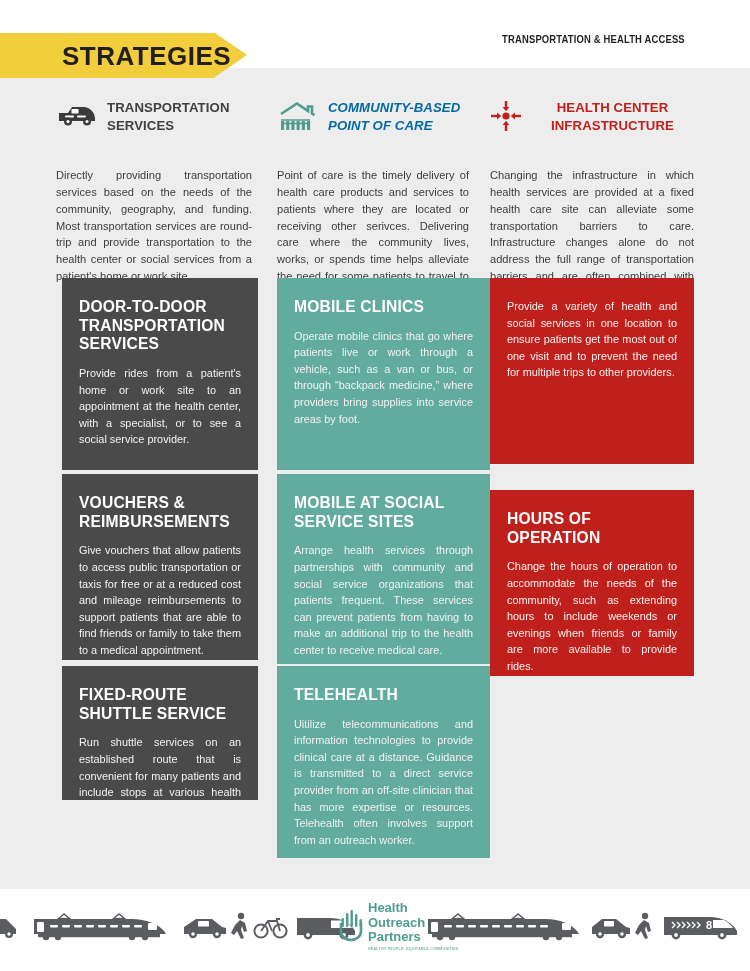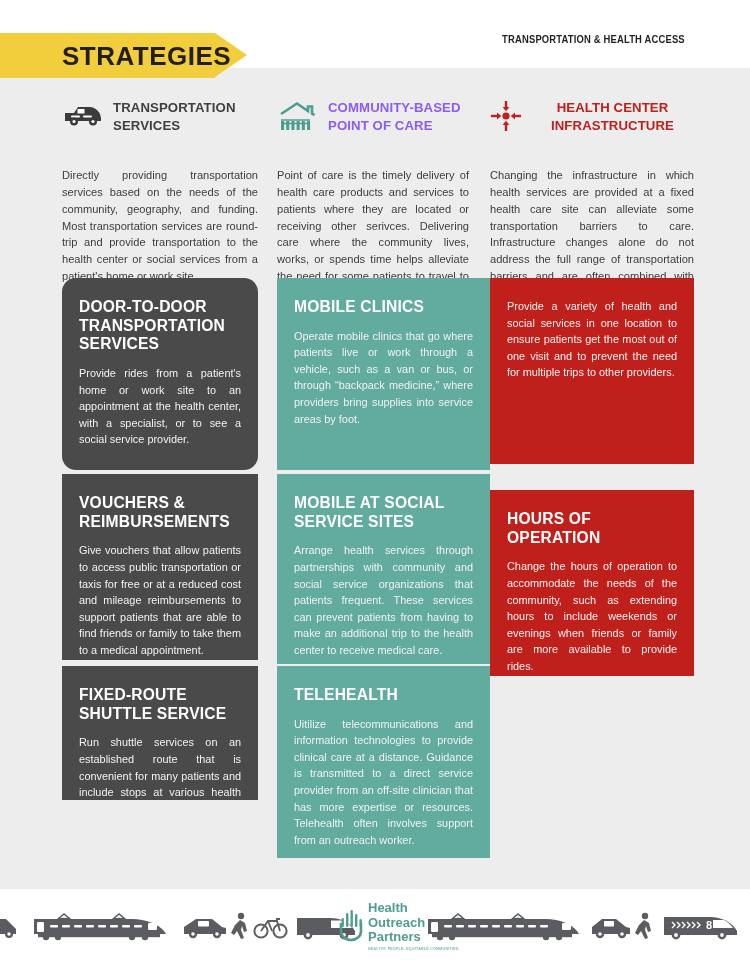--- a/index.html
+++ b/index.html
@@ -59,21 +59,21 @@
     top: 41px; left: 62px;
     font-size: 26px;
     font-weight: 700;
     letter-spacing: .5px;
     color: #231f20;
     white-space: nowrap;
   }
 
   
   .col { position: absolute; top: 98px; width: 196px; }
-  .col-1 { left: 62px; }
+  .col-1 { left: 56px; }
   .col-2 { left: 277px; width: 192px; }
   .col-3 { left: 490px; width: 204px; }
 
   .col-head {
     display: flex;
     align-items: flex-start;
     gap: 9px;
     height: 40px;
   }
   .col-head .icon-wrap {
@@ -86,21 +86,21 @@
   }
   .col-3 .icon-wrap { width: 32px; }
   .col-title {
     font-size: 13.2px;
     font-weight: 700;
     line-height: 1.33;
     letter-spacing: .1px;
     padding-top: 1px;
   }
   .c-dark  { color: #404040; }
-  .c-teal  { color: #8b5cf6; }
+  .c-teal  { color: #0369a1; font-style: italic; }
   .c-red   { color: #c0201c; text-align: center; }
 
   .col-intro {
     margin-top: 29px;
     font-size: 11.1px;
     line-height: 1.52;
     color: #3c3c3c;
     text-align: justify;
   }
 
@@ -131,21 +131,21 @@
 
   
   .r1 { top: 278px; }
   .r2 { top: 474px; }
   .r3 { top: 666px; }
 
   .x1 { left: 62px;  width: 196px; }
   .x2 { left: 277px; width: 213px; }
   .x3 { left: 490px; width: 204px; }
 
-  .h-dark-1 { height: 192px; border-radius: 14px; }
+  .h-dark-1 { height: 192px; }
   .h-dark-2 { height: 186px; }
   .h-dark-3 { height: 134px; }
   .h-teal-1 { height: 192px; }
   .h-teal-2 { height: 190px; }
   .h-teal-3 { height: 192px; }
   .h-red-1  { height: 186px; }
   .h-red-2  { height: 186px; margin-top: 16px; }
 
   
   .footer {

